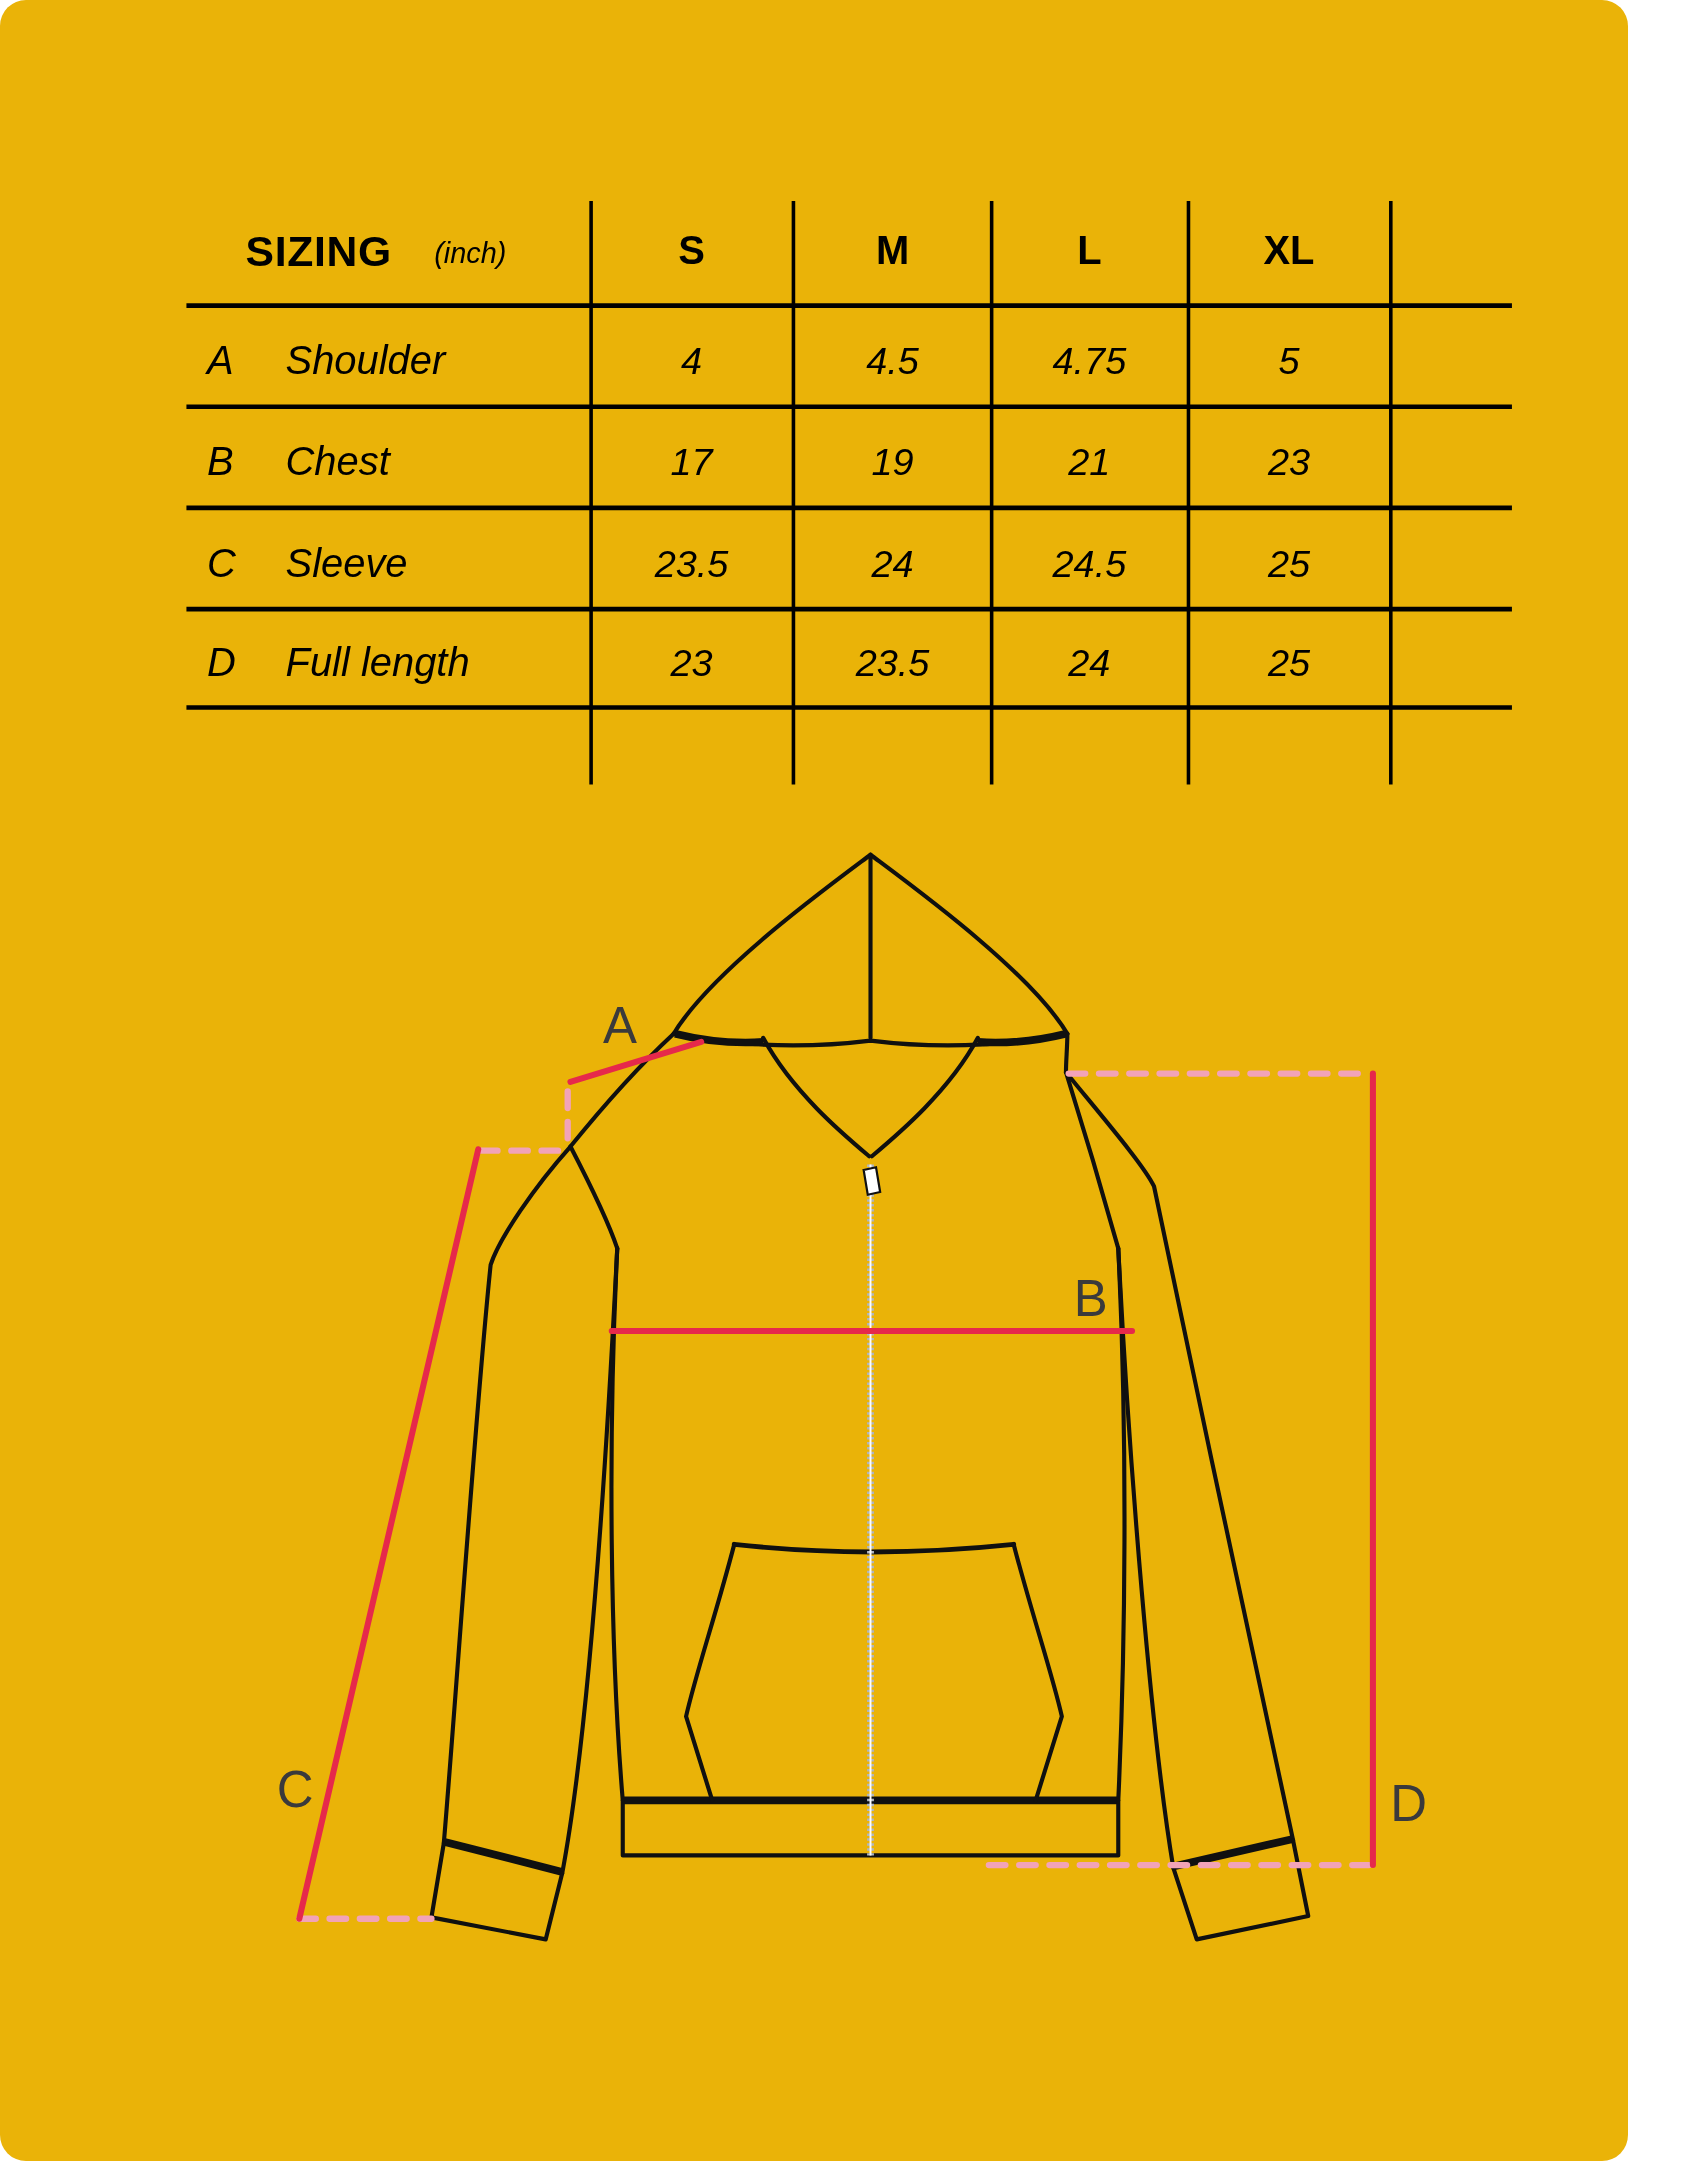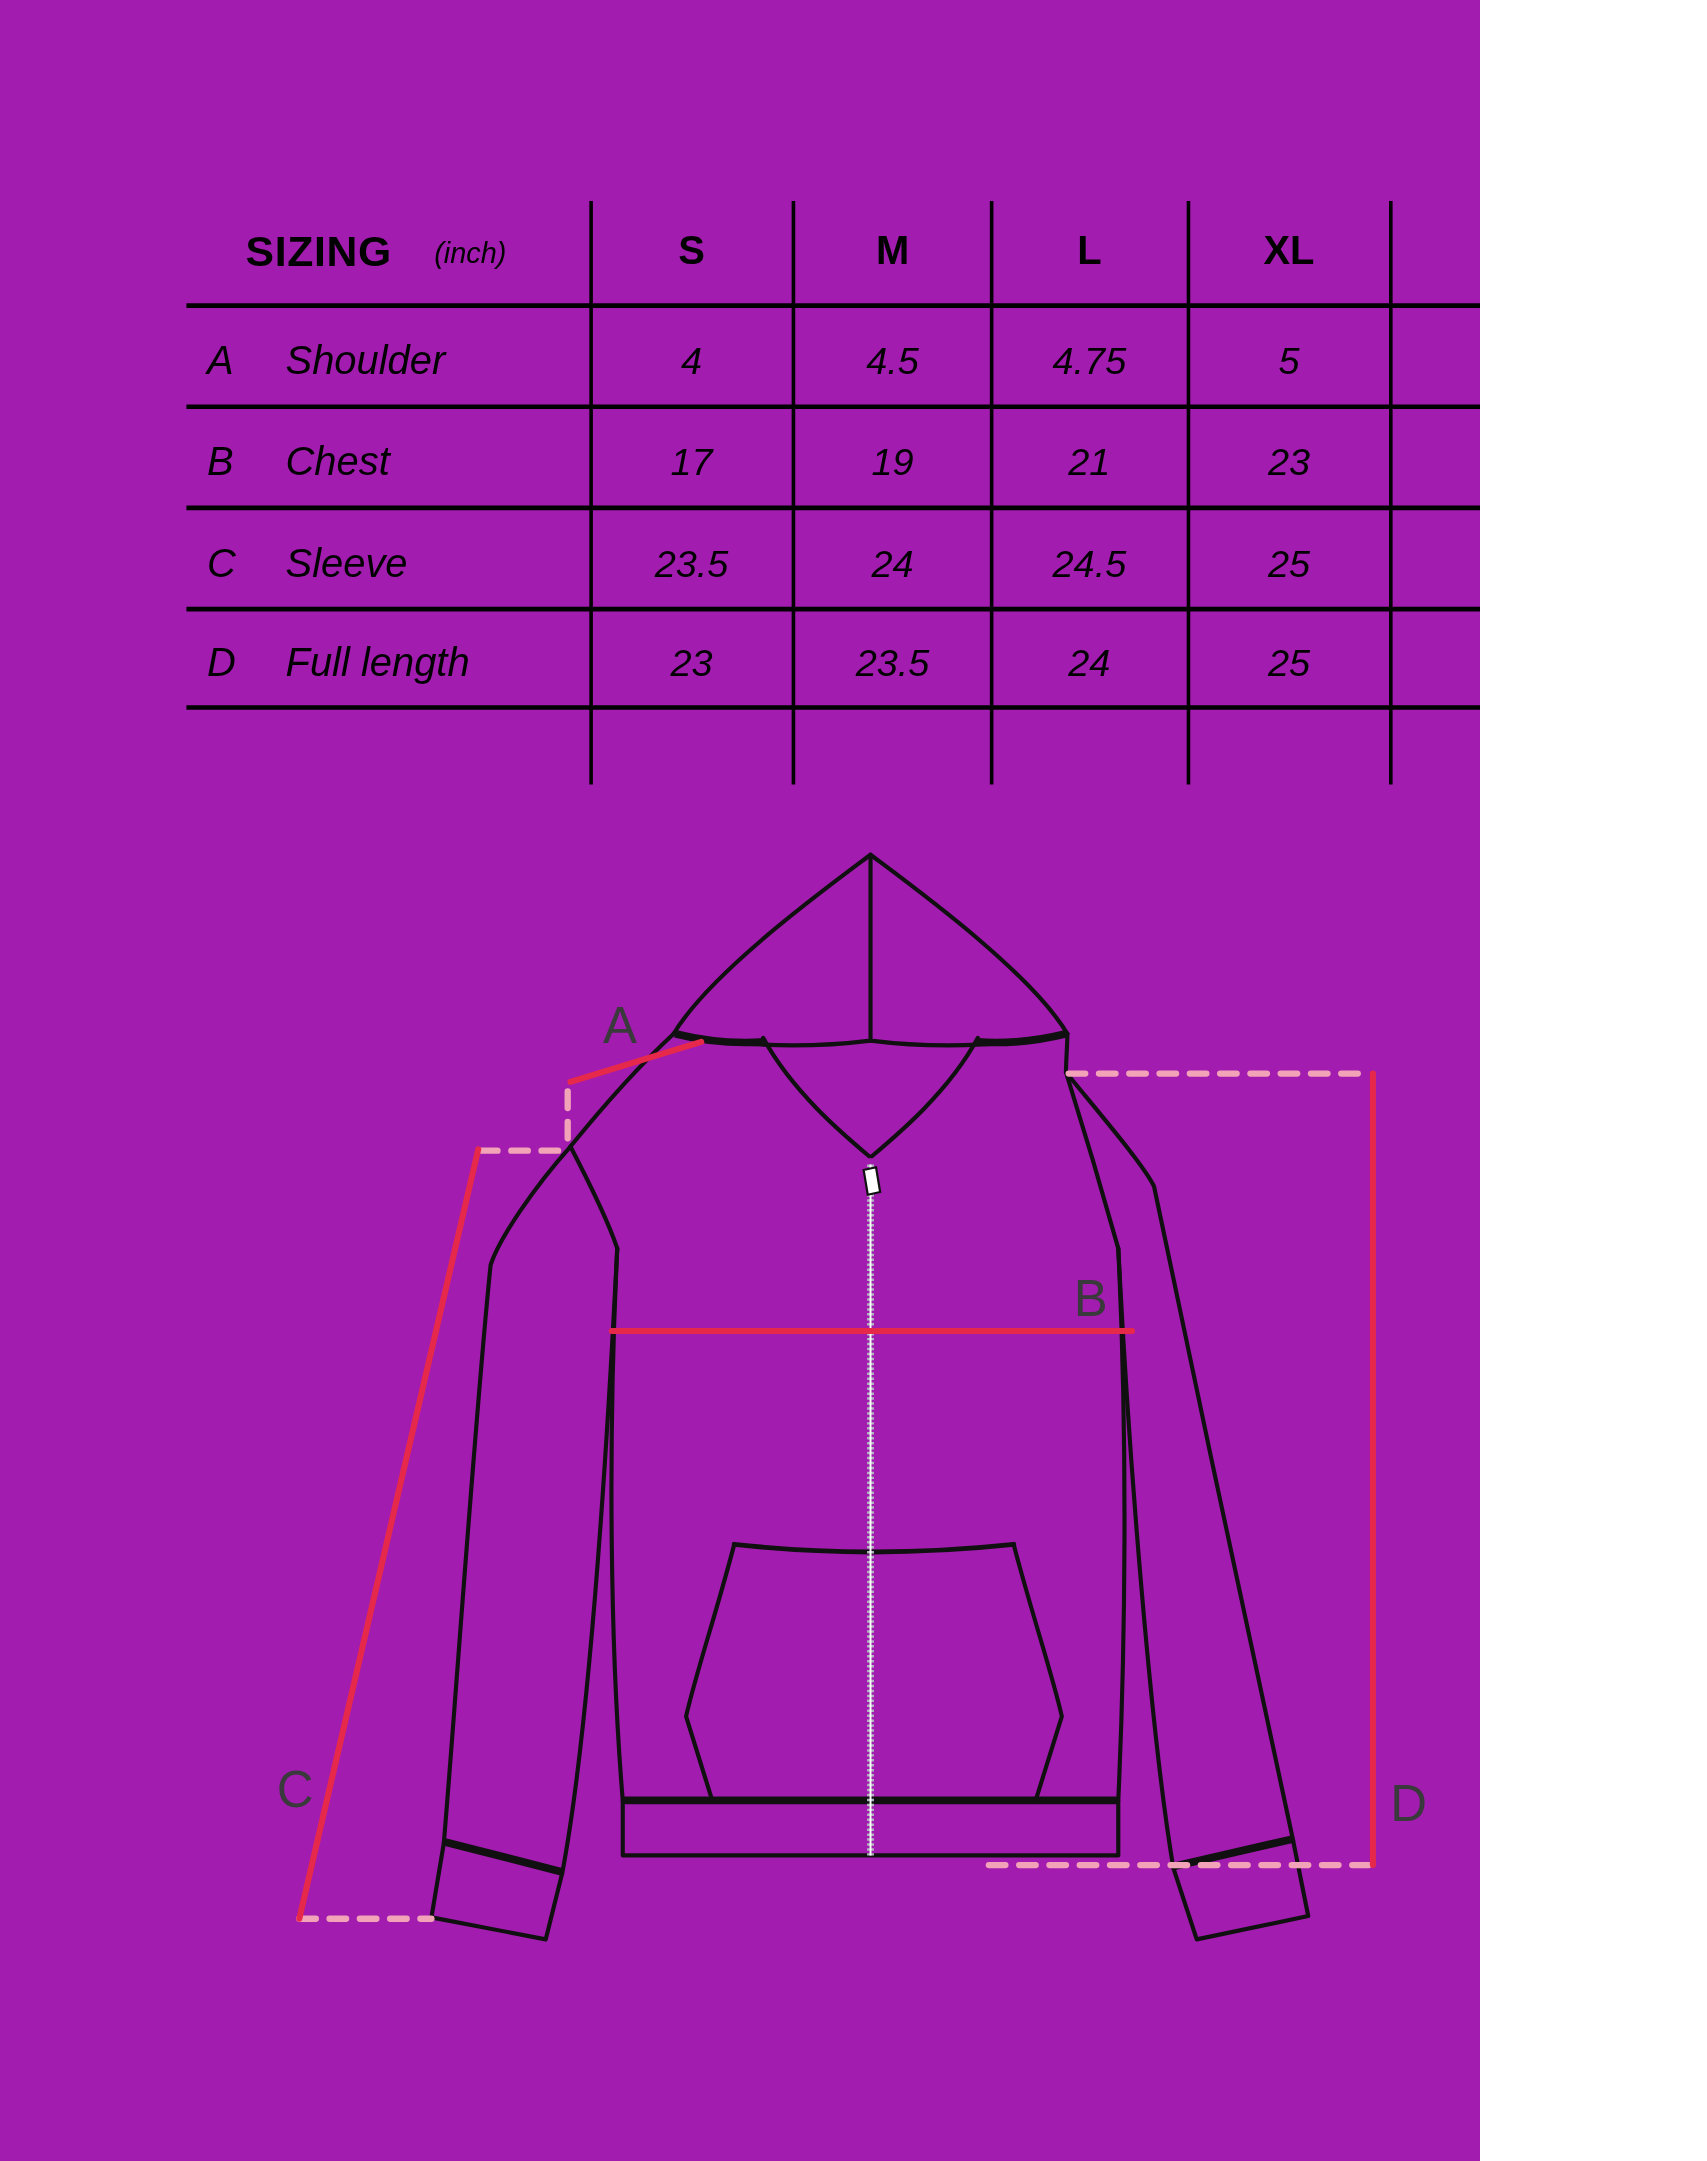--- a/index.html
+++ b/index.html
@@ -1,16 +1,16 @@
 <!DOCTYPE html>
 <html style="font-size:11px"><head>
 <meta charset="utf-8">
 <style>
   html,body{margin:0;padding:0;background:#ffffff;}
-  .page{position:relative;width:1480px;height:2161px;background:#a21caf;overflow:hidden;}
+  .page{position:relative;width:1628px;height:2161px;background:#eab308;overflow:hidden;border-radius:26px;}
   svg{display:block;}
   text{font-family:"Liberation Sans", sans-serif;fill:#000;}
   .tbl-title{font-size:31px;font-weight:bold;letter-spacing:.5px;}
   .tbl-unit{font-size:21px;font-style:italic;}
   .tbl-head{font-size:29px;font-weight:bold;text-anchor:middle;}
   .tbl-letter{font-size:29px;font-style:italic;}
   .tbl-label{font-size:29px;font-style:italic;}
   .tbl-val{font-size:27.5px;font-style:italic;text-anchor:middle;}
   .meas-label{font-size:37px;fill:#3a3a3c;text-anchor:middle;}
   .outline{fill:none;stroke:#101010;stroke-width:3;stroke-linecap:round;stroke-linejoin:round;}

